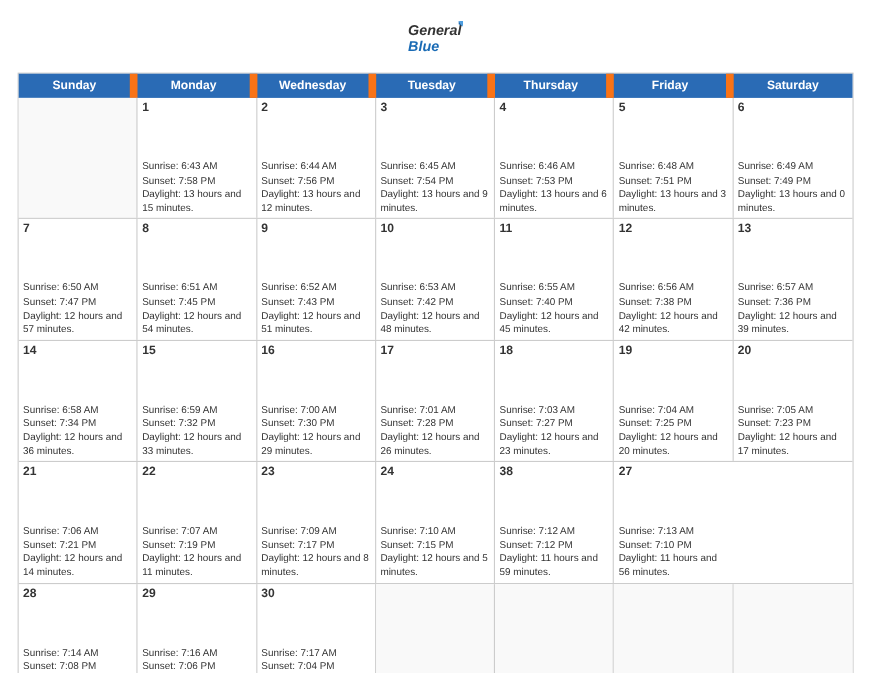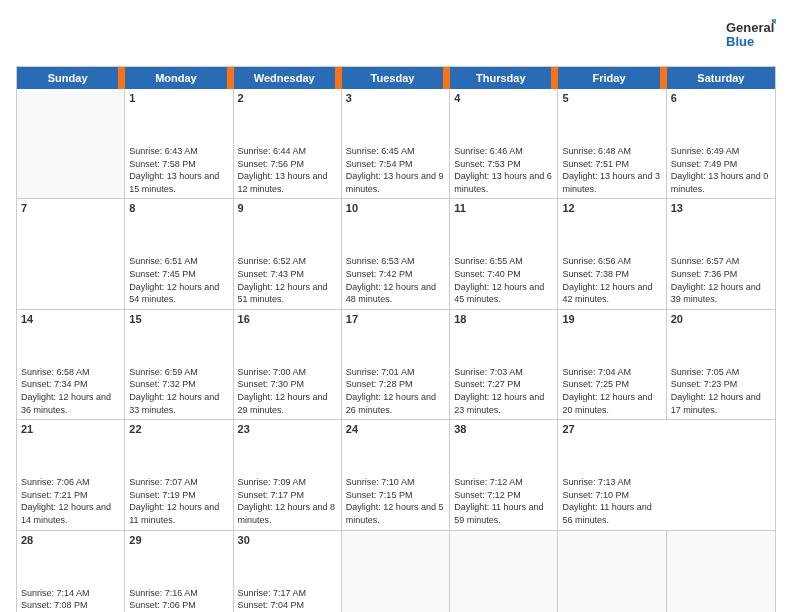--- a/index.html
+++ b/index.html
@@ -13,23 +13,24 @@
     }
     .page {
       width: 792px;
       height: 612px;
       padding: 16px;
       display: flex;
       flex-direction: column;
     }
     .header {
       display: flex;
-      justify-content: flex-end;
+      justify-content: center;
       align-items: flex-start;
       margin-bottom: 10px;
+      font-style: italic;
     }
     .logo {
       display: flex;
       align-items: center;
       gap: 4px;
     }
     .title-block {
       text-align: right;
     }
     .month-title {
@@ -161,20 +162,23 @@
           <div class="cal-cell">
         <div class="day-num">6</div>
         <div class="cell-info">
           Sunrise: 6:49 AM<br>Sunset: 7:49 PM<br>Daylight: 13 hours and 0 minutes.
         </div>
       </div>
         </div>
         <div class="cal-row">
           <div class="cal-cell">
         <div class="day-num">7</div>
+        <div class="cell-info">
+          Sunrise: 6:50 AM<br>Sunset: 7:47 PM<br>Daylight: 12 hours and 57 minutes.
+        </div>
       </div>
           <div class="cal-cell">
         <div class="day-num">8</div>
         <div class="cell-info">
           Sunrise: 6:51 AM<br>Sunset: 7:45 PM<br>Daylight: 12 hours and 54 minutes.
         </div>
       </div>
           <div class="cal-cell">
         <div class="day-num">9</div>
         <div class="cell-info">

